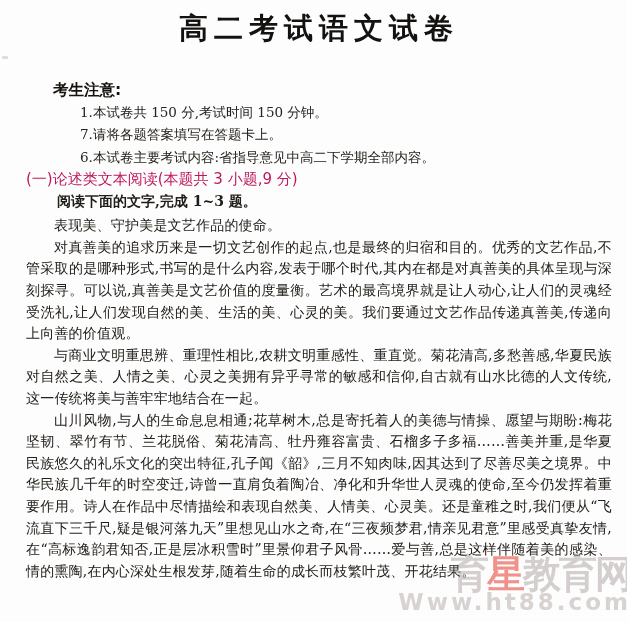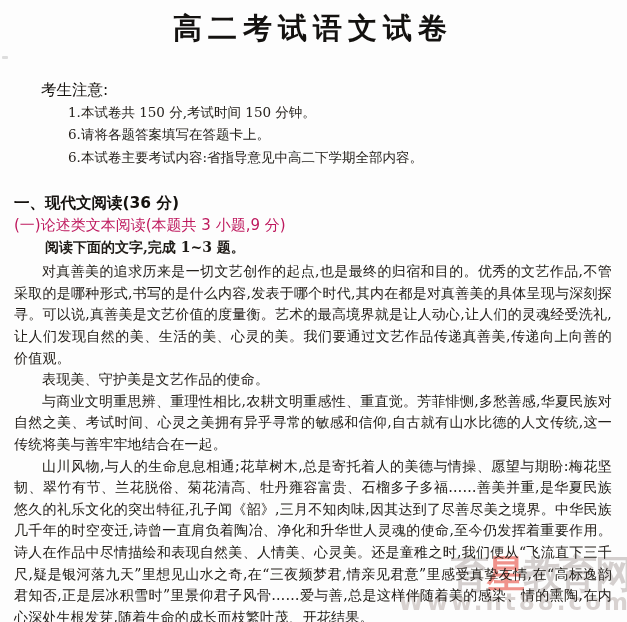--- a/index.html
+++ b/index.html
@@ -6,37 +6,37 @@
   body{
     width:627px;height:622px;overflow:hidden;
     background:#fdfdfd;
     font-family:"DejaVu Serif","Liberation Serif",serif;
     color:#1e1c1a;
     position:relative;
   }
   .page{
     position:relative;
     width:627px;height:622px;
-    padding:0 15px 0 14px;
+    padding:0 15px 0 26px;
     box-sizing:border-box;
     overflow:hidden;
   }
   .paper-title{
     margin:9px 0 0 0;
     text-align:center;
     font-family:"DejaVu Sans","Liberation Sans",sans-serif;
     font-weight:700;
     font-size:29px;
     letter-spacing:6px;
     color:#141210;
   }
   .notice{margin-top:31px;margin-left:27px;}
   .notice-heading{
     font-family:"DejaVu Sans","Liberation Sans",sans-serif;
-    font-weight:400;font-size:15.5px;color:#16130f;
+    font-weight:700;font-size:15.5px;color:#16130f;
   }
   .notice-item{
     margin-left:27px;
     font-size:13.5px;
     line-height:22.4px;
     color:#26221d;
   }
   .section-heading{
     margin-top:24px;
     font-family:"DejaVu Sans","Liberation Sans",sans-serif;
@@ -105,33 +105,32 @@
 <div class="page">
 
   <div class="scan-artifact"></div>
 
   <h1 class="paper-title">高二考试语文试卷</h1>
 
   <div class="notice">
     <div class="notice-heading">考生注意:</div>
     <div id="notice-items">
         <div class="notice-item">1.本试卷共 150 分,考试时间 150 分钟。</div>
-        <div class="notice-item">6.请将各题答案填写在答题卡上。</div>
+        <div class="notice-item">7.请将各题答案填写在答题卡上。</div>
         <div class="notice-item">6.本试卷主要考试内容:省指导意见中高二下学期全部内容。</div>
       </div>
   </div>
 
-  <div class="section-heading">一、现代文阅读(36 分)</div>
   <div class="sub-heading">(一)论述类文本阅读(本题共 3 小题,9 分)</div>
   <div class="instruction">阅读下面的文字,完成 1~3 题。</div>
 
   <div id="passage" class="passage">
+      <p class="body-para">表现美、守护美是文艺作品的使命。</p>
       <p class="body-para">对真善美的追求历来是一切文艺创作的起点,也是最终的归宿和目的。优秀的文艺作品,不管采取的是哪种形式,书写的是什么内容,发表于哪个时代,其内在都是对真善美的具体呈现与深刻探寻。可以说,真善美是文艺价值的度量衡。艺术的最高境界就是让人动心,让人们的灵魂经受洗礼,让人们发现自然的美、生活的美、心灵的美。我们要通过文艺作品传递真善美,传递向上向善的价值观。</p>
-      <p class="body-para">表现美、守护美是文艺作品的使命。</p>
-      <p class="body-para">与商业文明重思辨、重理性相比,农耕文明重感性、重直觉。芳菲悱恻,多愁善感,华夏民族对自然之美、考试时间、心灵之美拥有异乎寻常的敏感和信仰,自古就有山水比德的人文传统,这一传统将美与善牢牢地结合在一起。</p>
+      <p class="body-para">与商业文明重思辨、重理性相比,农耕文明重感性、重直觉。菊花清高,多愁善感,华夏民族对自然之美、人情之美、心灵之美拥有异乎寻常的敏感和信仰,自古就有山水比德的人文传统,这一传统将美与善牢牢地结合在一起。</p>
       <p class="body-para">山川风物,与人的生命息息相通;花草树木,总是寄托着人的美德与情操、愿望与期盼:梅花坚韧、翠竹有节、兰花脱俗、菊花清高、牡丹雍容富贵、石榴多子多福……善美并重,是华夏民族悠久的礼乐文化的突出特征,孔子闻《韶》,三月不知肉味,因其达到了尽善尽美之境界。中华民族几千年的时空变迁,诗曾一直肩负着陶冶、净化和升华世人灵魂的使命,至今仍发挥着重要作用。诗人在作品中尽情描绘和表现自然美、人情美、心灵美。还是童稚之时,我们便从“飞流直下三千尺,疑是银河落九天”里想见山水之奇,在“三夜频梦君,情亲见君意”里感受真挚友情,在“高标逸韵君知否,正是层冰积雪时”里景仰君子风骨……爱与善,总是这样伴随着美的感染、情的熏陶,在内心深处生根发芽,随着生命的成长而枝繁叶茂、开花结果。</p>
     </div>
 
   <div class="watermark">
     <div id="wm-chars" class="wm-chars"><span class="wm-char" style="color: rgb(205, 200, 198);">育</span><span class="wm-char" style="color: rgb(238, 128, 120);">星</span><span class="wm-char" style="color: rgb(205, 200, 198);">教</span><span class="wm-char" style="color: rgb(205, 200, 198);">育</span><span class="wm-char" style="color: rgb(205, 200, 198);">网</span></div>
     <div id="wm-url" class="wm-url" style="color: rgb(210, 203, 201);">Www.ht88.com</div>
   </div>
 
 </div>
 

